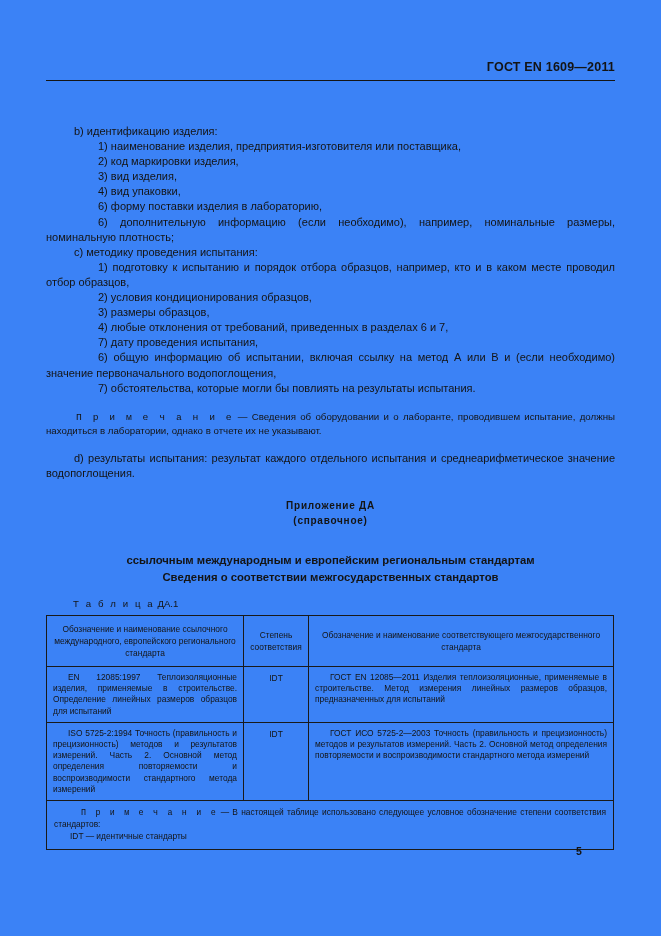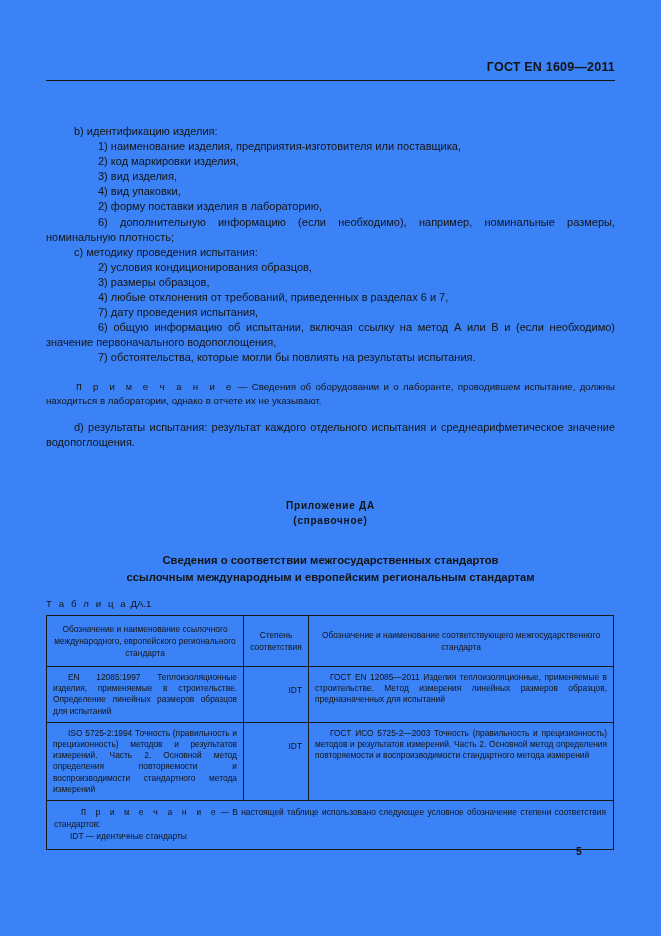--- a/index.html
+++ b/index.html
@@ -86,21 +86,21 @@
     line-height: 17px;
   }
   .maintitle { top: 552px; }
 
   .tablecap {
     position: absolute;
     left: 46px;
     top: 598px;
     font-size: 9.6px;
   }
-  .tablecap .sp2 { letter-spacing: 2.1px; }
+  .tablecap .sp2 { letter-spacing: 2.1px; margin-left: 27px; }
 
   
   .tbl {
     position: absolute;
     left: 46px;
     top: 615px;
     width: 567px;
     border-collapse: collapse;
     table-layout: fixed;
     font-size: 8.4px;
@@ -124,23 +124,23 @@
   .c3 { width: 305px; }
 
   .tbl td.cell-just {
     text-align: justify;
     text-indent: 15px;
     text-align-last: left;
     hyphens: manual;
     margin-left: 36px;
   }
   .tbl td.cell-center {
-    text-align: right;
+    text-align: center;
     vertical-align: top;
-    padding-top: 18px;
+    padding-top: 6px;
   }
   .tbl td.footnote {
     text-align: justify;
     text-indent: 27px;
     font-size: 8.4px;
     line-height: 11.4px;
     padding: 6px 7px 7px 7px;
   }
   .footnote .idt-line {
     display: block;
@@ -163,42 +163,43 @@
 
   <div class="header">ГОСТ EN 1609—2011</div>
   <div class="header-rule"></div>
 
   <div class="body-block">
     <div class="lvl1">b)  идентификацию изделия:</div>
     <div class="lvl2">1)  наименование изделия, предприятия-изготовителя или поставщика,</div>
     <div class="lvl2">2)  код маркировки изделия,</div>
     <div class="lvl2">3)  вид изделия,</div>
     <div class="lvl2">4)  вид упаковки,</div>
-    <div class="lvl2">2)  форму поставки изделия в лабораторию,</div>
+    <div class="lvl2">6)  форму поставки изделия в лабораторию,</div>
     <div class="lvl2">6)  дополнительную информацию (если необходимо), например, номинальные размеры, номинальную плотность;</div>
 
     <div class="lvl1">c)  методику проведения испытания:</div>
+    <div class="lvl2">1)  подготовку к испытанию и порядок отбора образцов, например, кто и в каком месте проводил отбор образцов,</div>
     <div class="lvl2">2)  условия кондиционирования образцов,</div>
     <div class="lvl2">3)  размеры образцов,</div>
     <div class="lvl2">4)  любые отклонения от требований, приведенных в разделах 6 и 7,</div>
     <div class="lvl2">7)  дату проведения испытания,</div>
     <div class="lvl2">6)  общую информацию об испытании, включая ссылку на метод А или В и (если необходимо) значение первоначального водопоглощения,</div>
     <div class="lvl2">7)  обстоятельства, которые могли бы повлиять на результаты испытания.</div>
 
     <div class="note"><span class="sp">П р и м е ч а н и е</span><span> — Сведения об оборудовании и о лаборанте, проводившем испытание, должны находиться в лаборатории, однако в отчете их не указывают.</span></div>
 
     <div class="lvl1 gap-d">d)  результаты испытания: результат каждого отдельного испытания и среднеарифметическое значение водопоглощения.</div>
   </div>
 
   <div class="appx appx-1">Приложение ДА</div>
   <div class="appx appx-2">(справочное)</div>
 
   <div class="maintitle">
+    <div>ссылочным международным и европейским региональным стандартам</div>
     <div>Сведения о соответствии межгосударственных стандартов</div>
-    <div>ссылочным международным и европейским региональным стандартам</div>
   </div>
 
   <div class="tablecap"><span class="sp2">Т а б л и ц а</span><span> ДА.1</span></div>
 
   <table class="tbl">
     <colgroup>
       <col class="c1">
         <col class="c2">
         <col class="c3">
     </colgroup>

